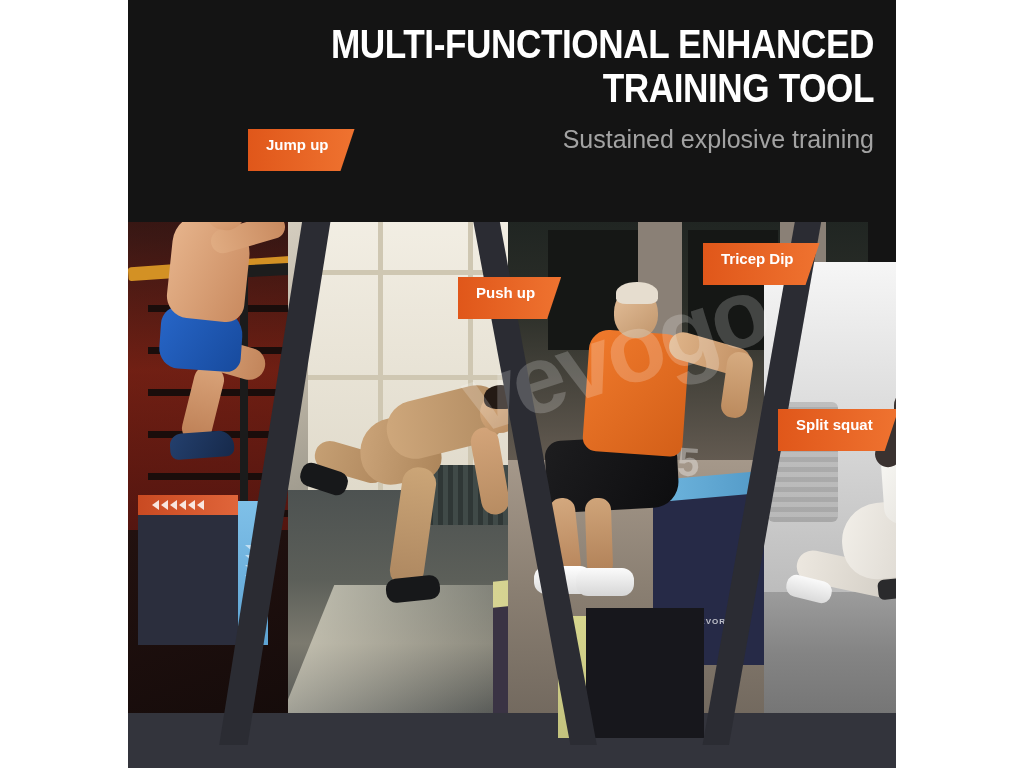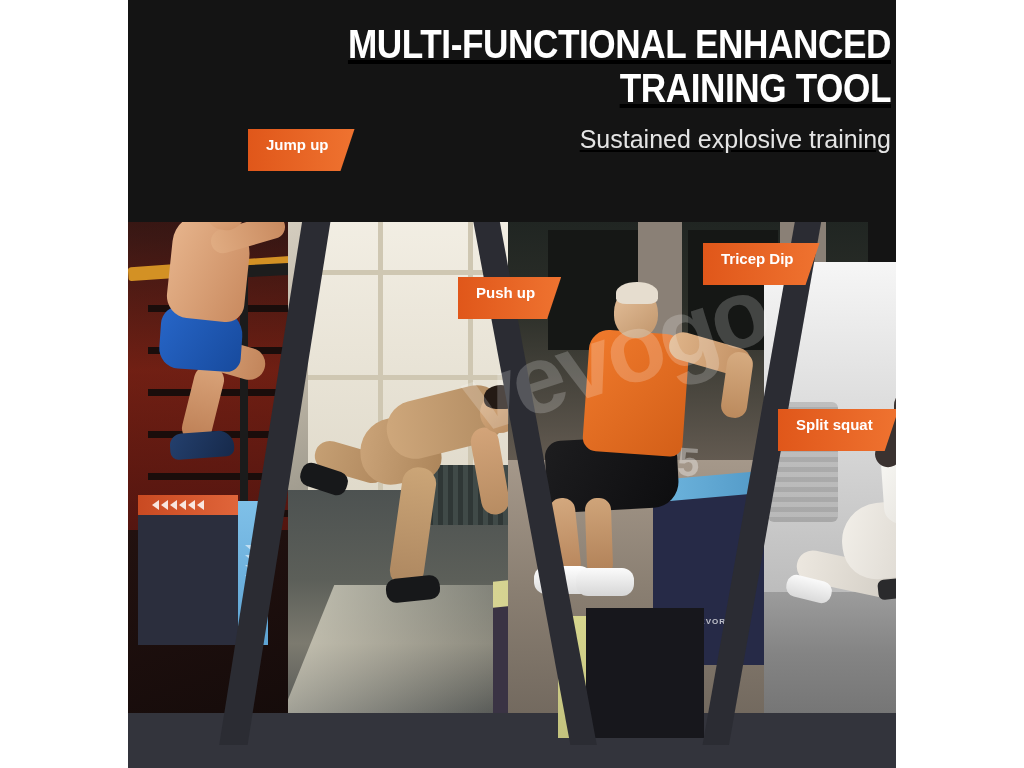--- a/index.html
+++ b/index.html
@@ -20,37 +20,36 @@
     position:absolute;left:128px;top:713px;width:768px;height:55px;
     background:#33343c;
   }
 
   
   .header{
     position:absolute;left:0;top:0;width:768px;height:222px;
     background:#141414;z-index:40;
   }
   .header-inner{
-    position:absolute;right:5px;top:22px;width:640px;
+    position:absolute;right:22px;top:22px;width:640px;
     text-align:right;
-    text-decoration:underline;
   }
   .title{
     color:#ffffff;
     font-size:40px;
     line-height:44px;
     font-weight:bold;
     letter-spacing:-0.5px;
     font-family:"Liberation Sans", sans-serif;
     transform:scaleX(0.88);
     transform-origin:right center;
     white-space:nowrap;
   }
   .subtitle{
-    color:#e5e5e5;
+    color:#a3a3a3;
     font-size:25px;
     line-height:30px;
     margin-top:14px;
     font-weight:normal;
     white-space:nowrap;
   }
 
   
   .panel{position:absolute;overflow:hidden;}
 

